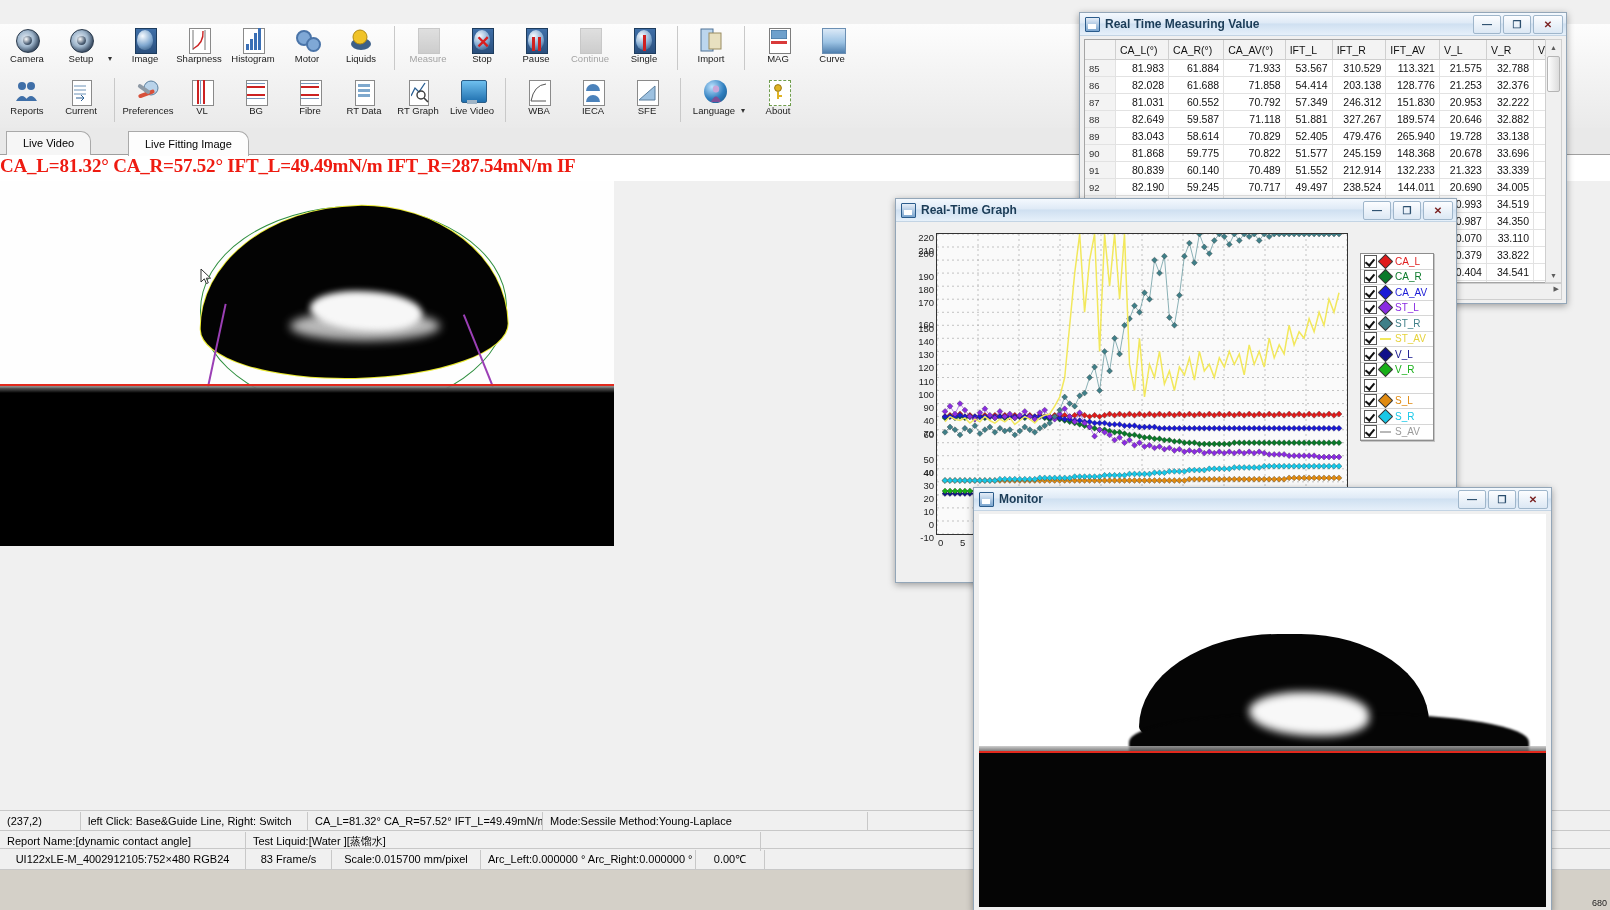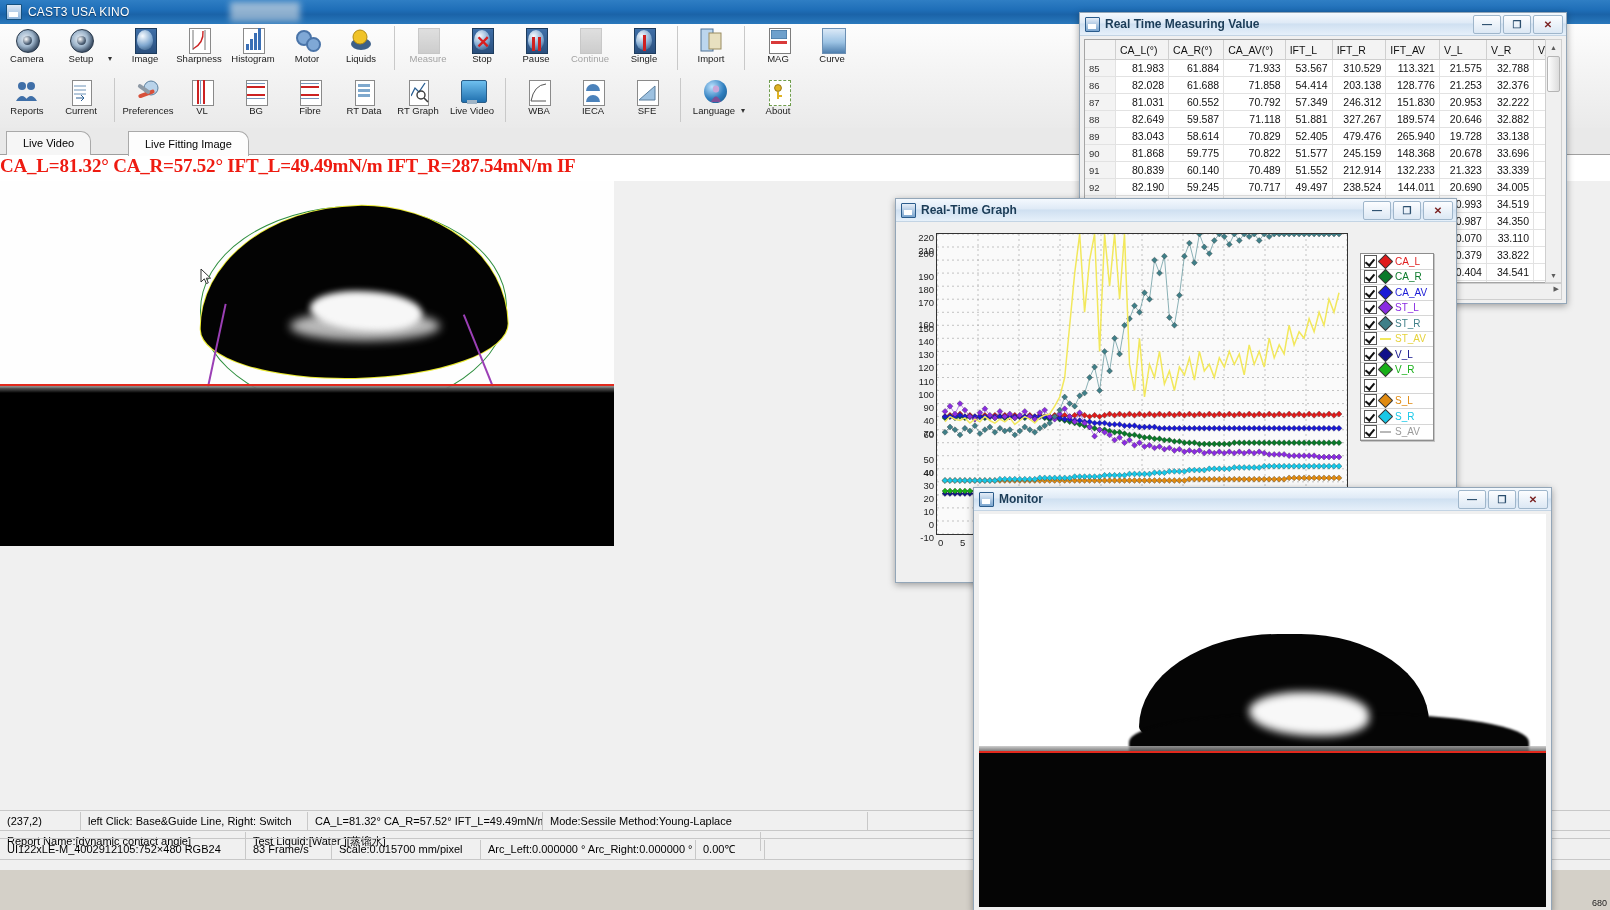--- a/index.html
+++ b/index.html
@@ -88,21 +88,21 @@
   .tang-l{position:absolute;left:207px;top:121px;width:1.6px;height:85px;background:#9b3fb5;transform:rotate(12deg);transform-origin:bottom;}
   .tang-r{position:absolute;left:492px;top:128px;width:1.6px;height:78px;background:#9b3fb5;transform:rotate(-22deg);transform-origin:bottom;}
   .blackfill{position:absolute;left:0;top:207px;width:614px;height:158px;background:#000;}
   .surf{position:absolute;left:0;top:204px;width:614px;height:8px;
      background:linear-gradient(to bottom,rgba(160,160,160,.9),rgba(0,0,0,1));}
   .graypane{position:absolute;left:0;top:546px;width:1610px;height:262px;background:#f0f0f0;}
 
   
   .statusarea{position:absolute;left:0;top:810px;width:1610px;height:60px;background:#f0f0f0;}
   .srow{position:absolute;left:0;width:1610px;height:20px;border-top:1px solid #c8c8c8;display:flex;align-items:center;}
-  .srow.s1{top:0;} .srow.s2{top:20px;} .srow.s3{top:28px;border-bottom:1px solid #c8c8c8;}
+  .srow.s1{top:0;} .srow.s2{top:20px;} .srow.s3{top:38px;border-bottom:1px solid #c8c8c8;text-align:center;}
   .cell{height:19px;line-height:19px;padding:0 7px;border-right:1px solid #c8c8c8;font-size:11px;white-space:nowrap;overflow:hidden;}
   .bottomblack{position:absolute;left:0;top:870px;width:1610px;height:40px;background:#d4d0c8;}
 
   
   .win{position:absolute;background:#f0f0f0;border:1px solid #93a6b8;box-shadow:0 2px 7px rgba(0,0,0,.35);}
   .win-tb{height:22px;display:flex;align-items:center;position:relative;
      background:linear-gradient(to bottom,#f4f9fe 0%,#dfeaf6 45%,#cfe0f1 50%,#e6f0fa 100%);
      border-bottom:1px solid #c3d4e4;font-weight:bold;}
   .win-tb .wi{width:13px;height:13px;margin:0 5px 0 5px;border-radius:1px;
      background:linear-gradient(to bottom,#e6eef8,#7aa5cf);border:1px solid #2b5c8c;position:relative;}
@@ -156,25 +156,20 @@
   .mbase{position:absolute;left:0;top:237px;right:0;height:1.6px;background:#e2281c;}
   .mfloor{position:absolute;left:0;top:238px;right:0;bottom:0;background:#050505;}
   .mhaze{position:absolute;left:0;top:232px;right:0;height:12px;background:linear-gradient(to bottom,rgba(190,190,190,.75),rgba(0,0,0,.95));}
   .corner-lbl{position:absolute;right:3px;bottom:2px;font-size:9px;color:#222;}
 </style>
 </head>
 <body>
 
 <div id="app">
 
-  <div class="titlebar">
-    <div class="tb-icon"></div>
-    <div class="tb-title">CAST3  USA KINO</div>
-    <div class="tb-blur"></div>
-  </div>
 
   <div class="toolbar">
     <div class="trow r1" id="row1">
         <div class="tbtn">
           <div class="ic">
             <div class="ic-cam"></div>
           </div>
           <div class="lb">Camera</div>
         </div>
         <div class="tbtn">

